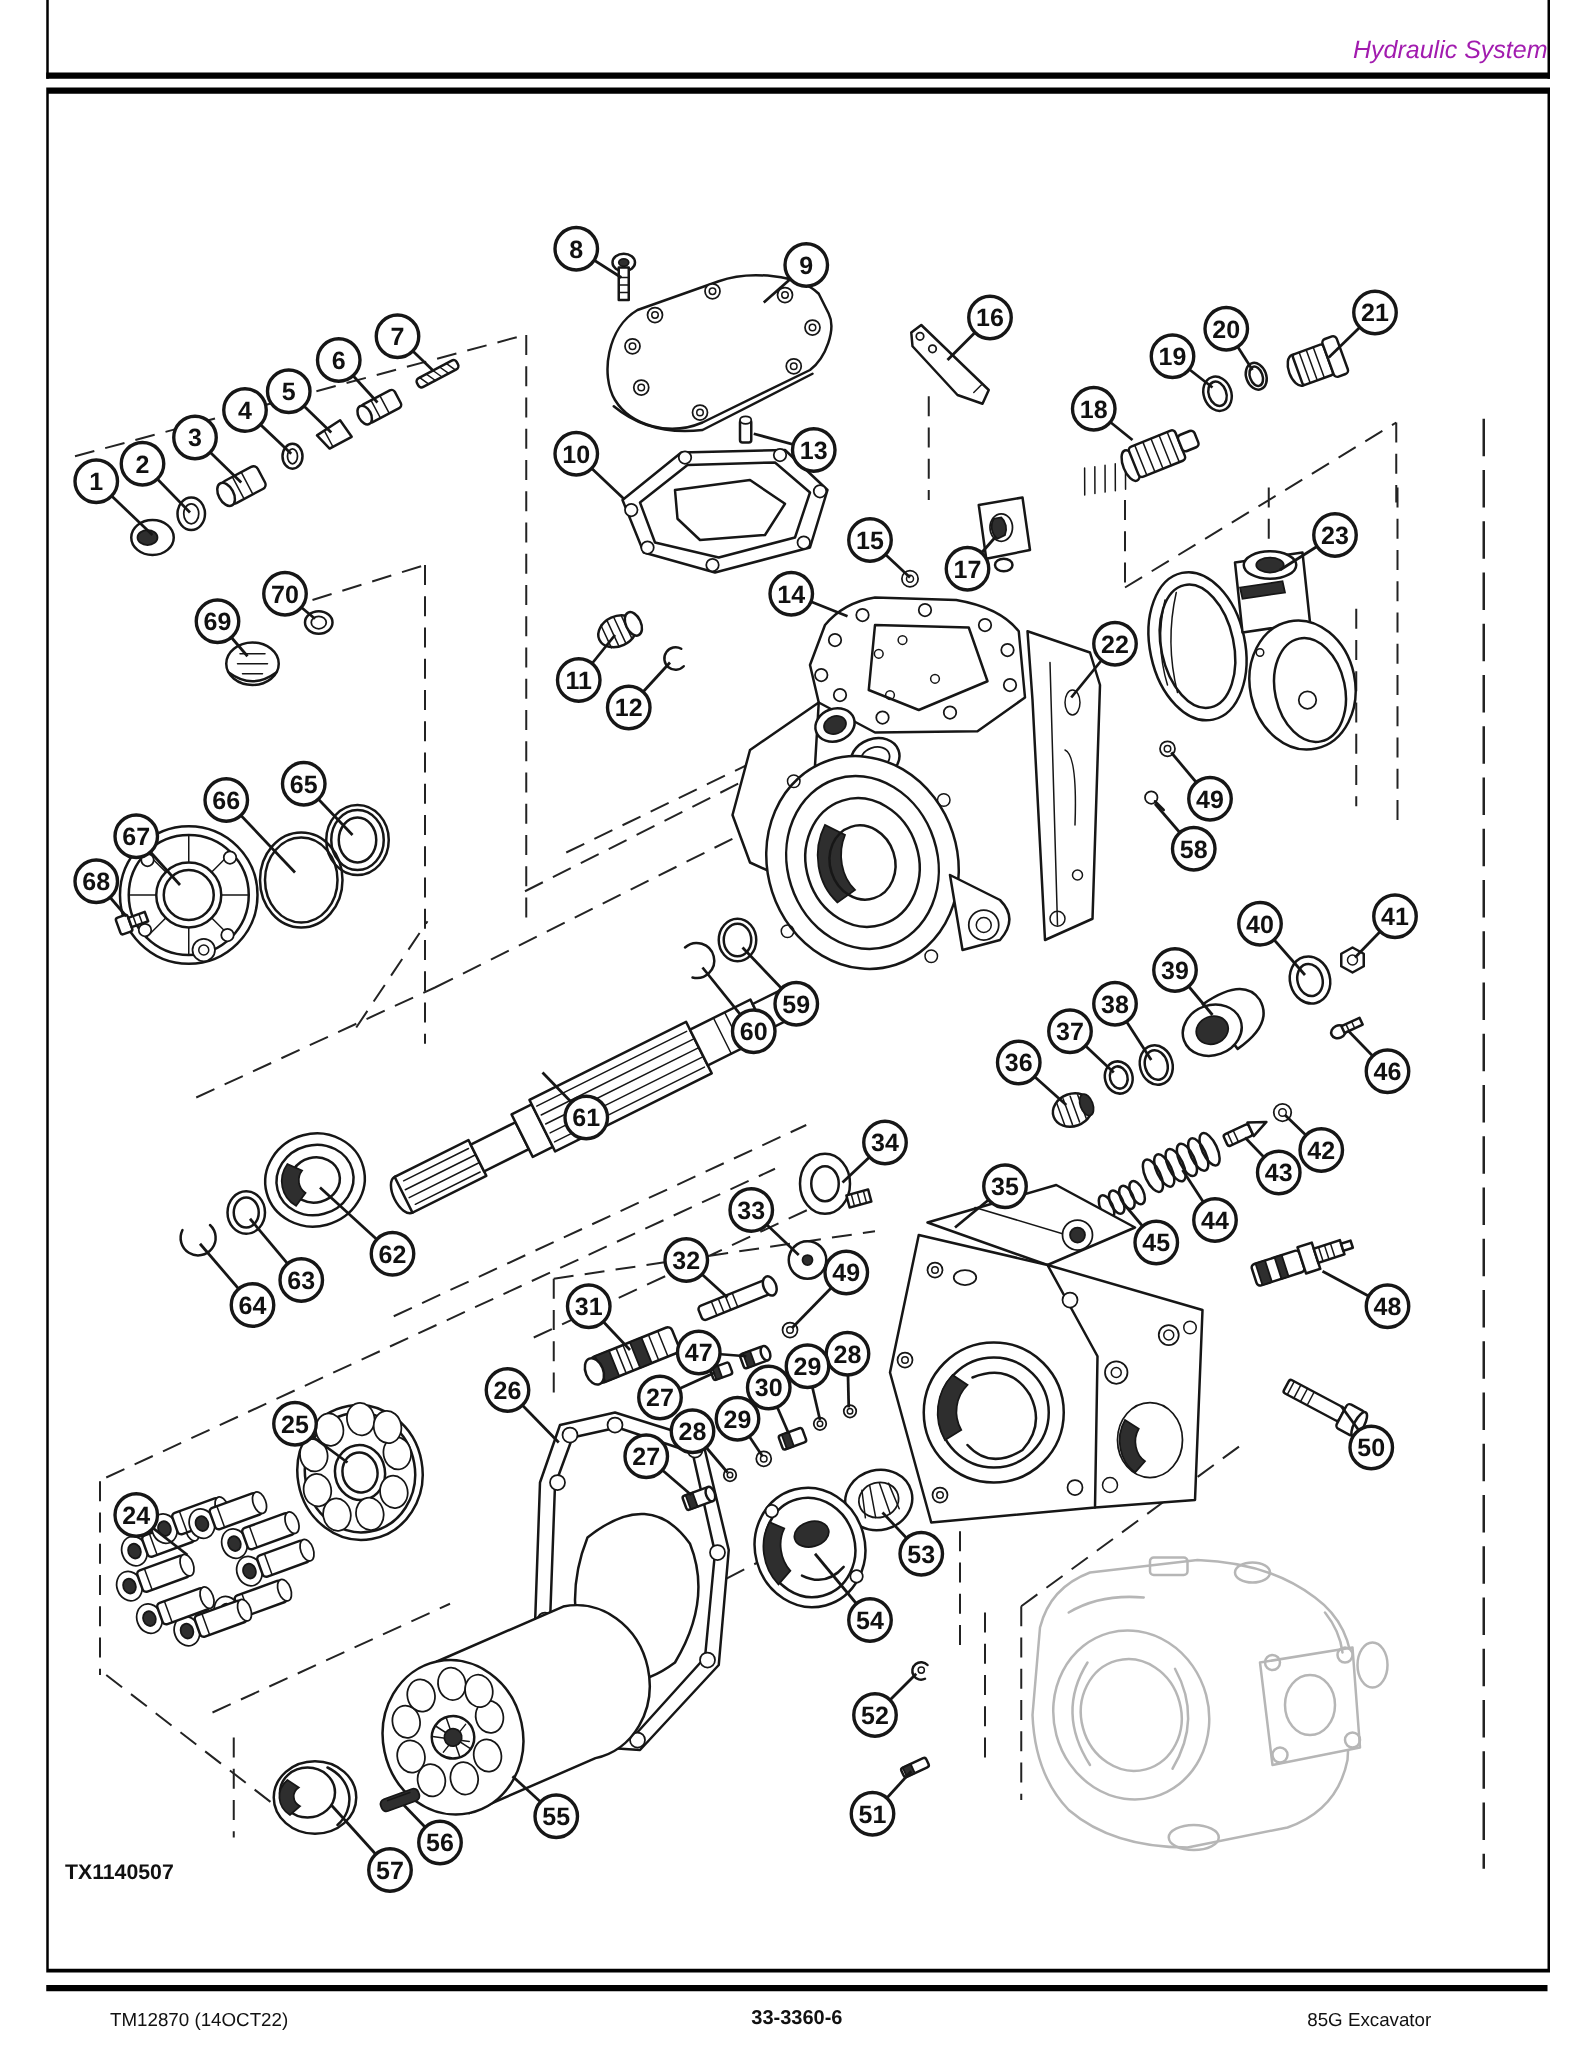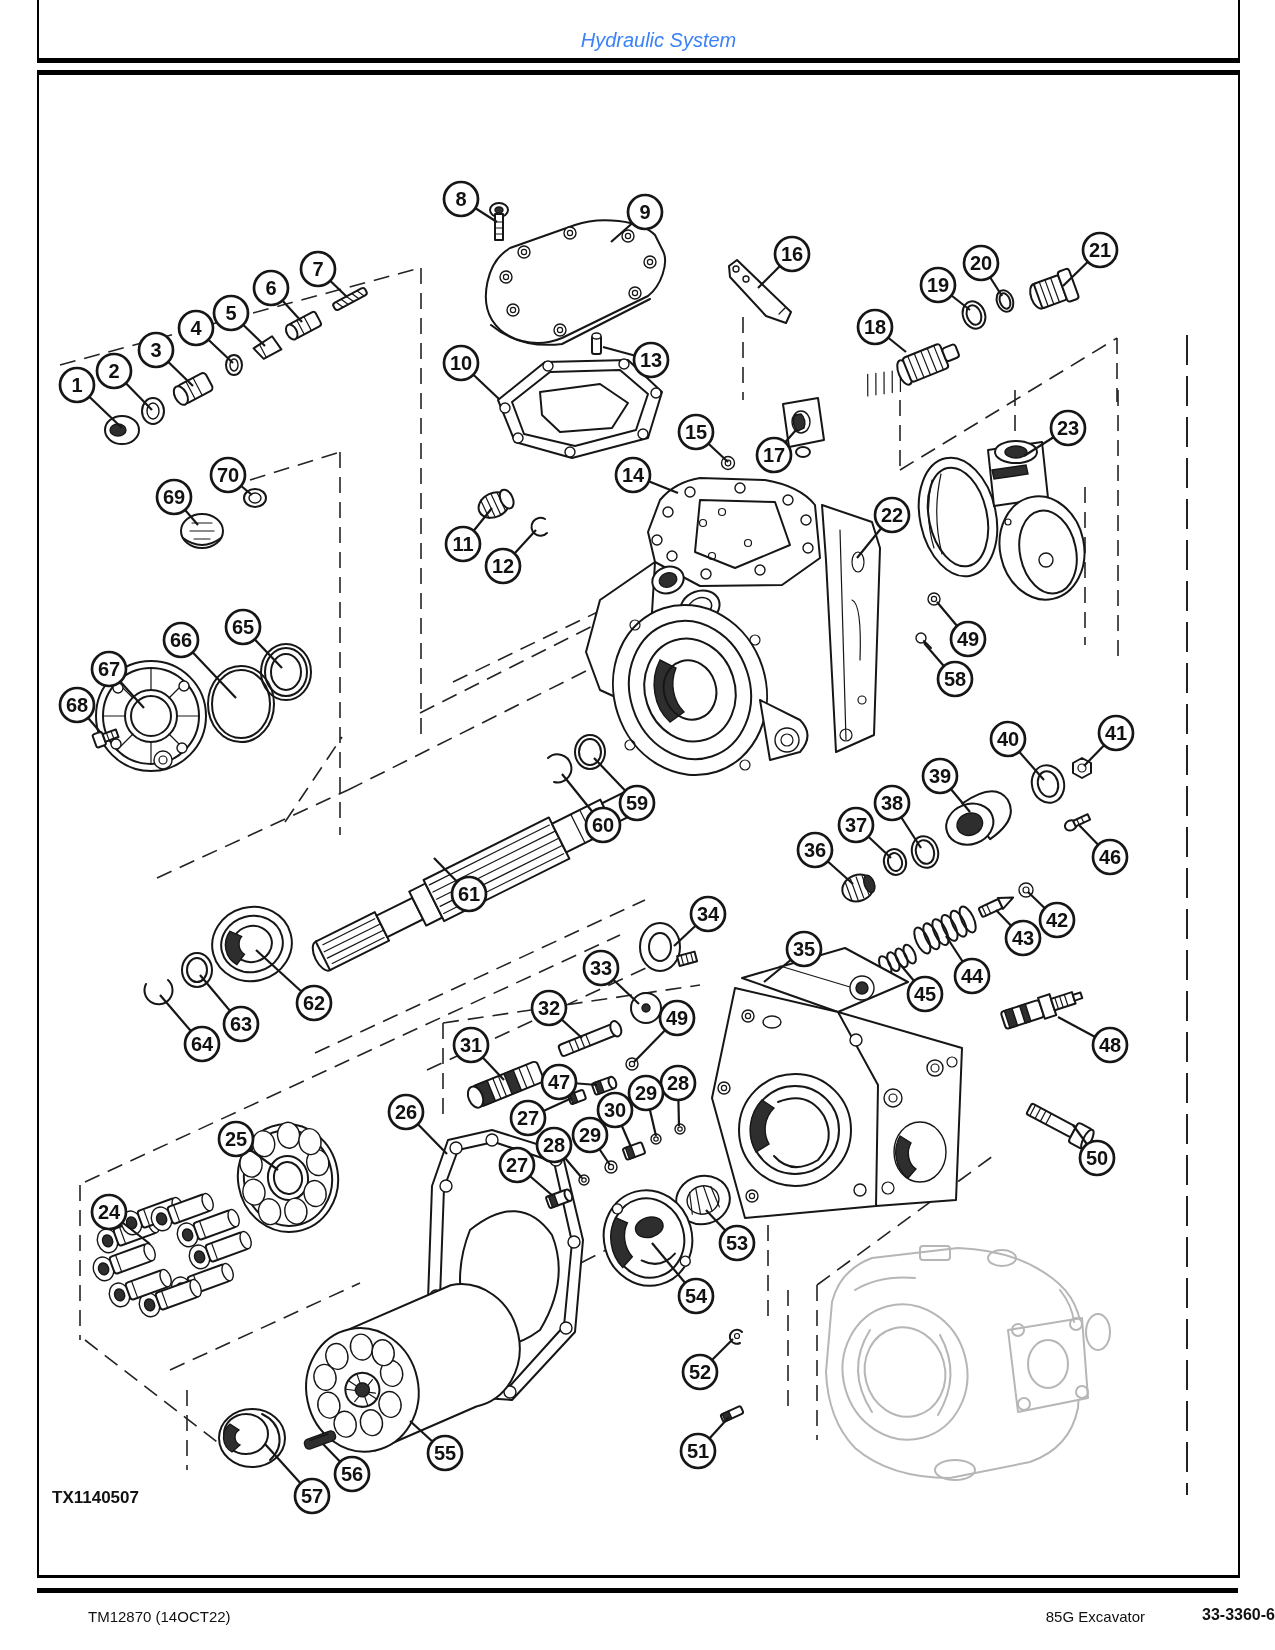--- a/index.html
+++ b/index.html
@@ -1,28 +1,28 @@
 <!DOCTYPE html>
 <html><head>
 <meta charset="utf-8">
 <style>
   html,body{margin:0;padding:0;background:#fff;}
   .page{position:relative;width:1275px;height:1650px;background:#fff;
         font-family:"Liberation Sans",sans-serif;color:#111;overflow:hidden;}
   .runhead-box{position:absolute;left:37px;top:0;width:1199px;height:58px;
         border-left:2px solid #000;border-right:2px solid #000;border-bottom:5px solid #000;}
-  .runhead-text{position:absolute;left:0;right:0;bottom:6px;text-align:center;
-        font-style:italic;font-size:20px;color:#3b82f6;padding-left:40px;}
+  .runhead-text{position:absolute;left:0;right:0;bottom:6px;text-align:right;
+        font-style:italic;font-size:20px;color:#a21caf;padding-left:40px;}
   .content-box{position:absolute;left:37px;top:70px;width:1199px;height:1500px;
         border-top:5px solid #000;border-left:2px solid #000;border-right:2px solid #000;border-bottom:3px solid #000;}
   .page-title{position:absolute;left:55px;top:82px;font-size:25px;font-weight:bold;letter-spacing:.2px;}
   .figure-id{position:absolute;left:52px;top:1488px;font-size:17px;font-weight:bold;text-align:center;}
   .footer-rule{position:absolute;left:37px;top:1588px;width:1201px;height:5px;background:#000;}
   .footer-left{position:absolute;left:88px;top:1608px;font-size:15px;}
-  .footer-center{position:absolute;left:0;right:0;top:1606px;text-align:right;font-size:16px;font-weight:bold;}
+  .footer-center{position:absolute;left:0;right:0;top:1606px;text-align:center;font-size:16px;font-weight:bold;}
   .footer-right{position:absolute;right:130px;top:1608px;font-size:15px;}
   svg.diagram{position:absolute;left:0;top:0;}
   .p{fill:#fff;stroke:#161616;stroke-width:2;stroke-linejoin:round;stroke-linecap:round;}
   .pn{fill:none;stroke:#161616;stroke-width:2;stroke-linejoin:round;stroke-linecap:round;}
   .pt{fill:none;stroke:#161616;stroke-width:1.2;stroke-linecap:round;}
   .pd{fill:#2e2e2e;stroke:#161616;stroke-width:1.4;}
   .pw{fill:#fff;stroke:#161616;stroke-width:1.4;}
   .dash{fill:none;stroke:#232323;stroke-width:1.6;stroke-dasharray:16 9;}
   .dashL{fill:none;stroke:#232323;stroke-width:2;stroke-dasharray:30 11;}
   .ghost{fill:#fff;stroke:#b6b6b6;stroke-width:2;stroke-linejoin:round;}

